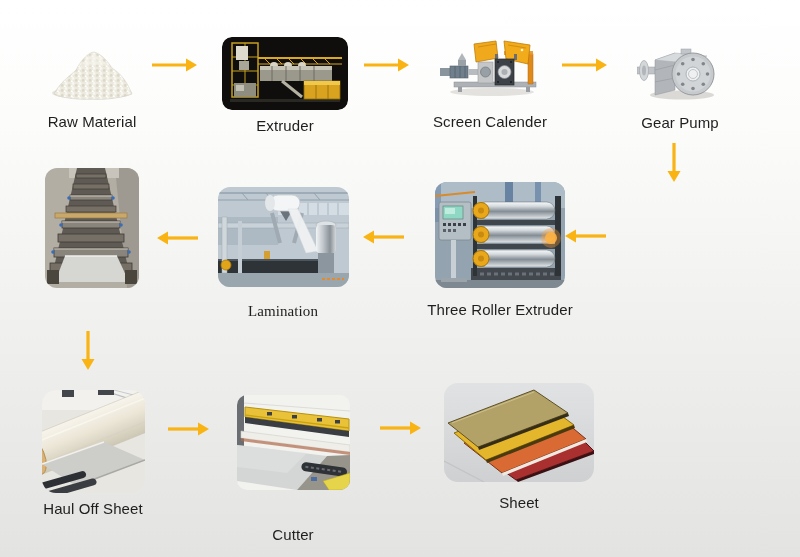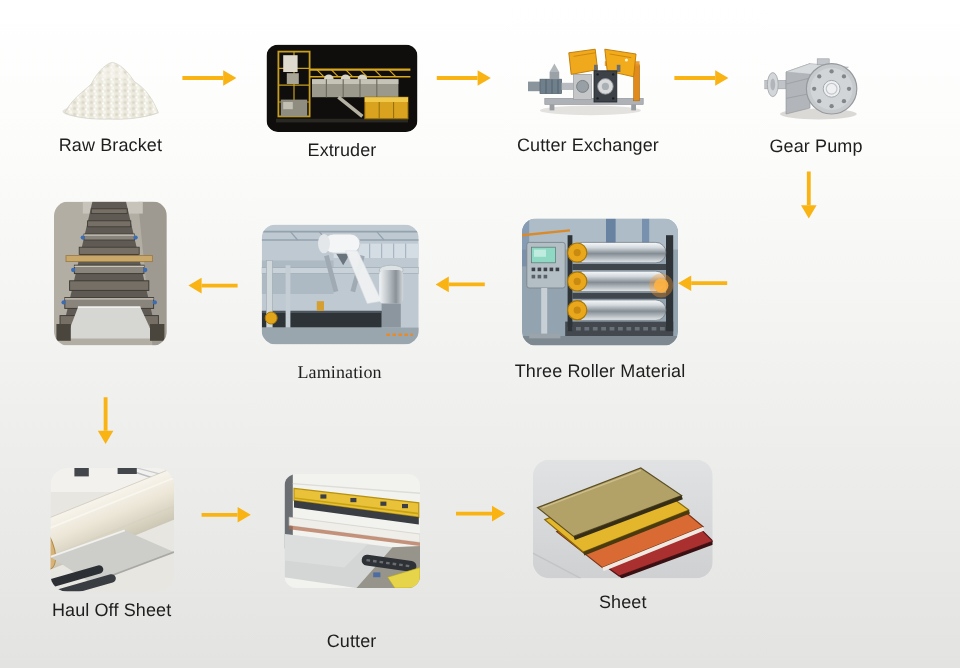--- a/index.html
+++ b/index.html
@@ -61,21 +61,21 @@
             <circle cx="2" cy="1.5" r="1.4" fill="#f8f7f0"></circle>
             <circle cx="5.2" cy="3.4" r="1.3" fill="#dcd8c8"></circle>
             <circle cx="0.8" cy="4.2" r="1" fill="#fffef8"></circle>
           </pattern>
         </defs>
         <ellipse cx="42" cy="51" rx="40" ry="6.5" fill="#cfcabf" opacity="0.5"></ellipse>
         <path d="M4,52 C10,40 20,34 26,28 C32,16 40,10 44,10 C52,12 58,20 62,26 C72,32 78,42 82,52 C66,57 52,58 42,57 C28,58 12,56 4,52 Z" fill="url(#pel)" stroke="#d0ccc0" stroke-width="0.5"></path>
         <path d="M30,26 C35,17 41,12 44,12 C50,14 55,20 58,25 C50,22 38,23 30,26 Z" fill="#f6f4ec" opacity="0.55"></path>
       </svg>
     </div>
-    <figcaption>Raw Bracket</figcaption>
+    <figcaption>Raw Material</figcaption>
   </figure>
 
   <figure class="node" id="node-extruder">
     <div class="thumb rounded r10">
       <svg width="126" height="73" viewBox="0 0 126 73">
         <rect width="126" height="73" rx="9" fill="#0f0e0c"></rect>
         <rect x="8" y="62" width="110" height="3" fill="#2a2822"></rect>
         <rect x="10" y="6" width="26" height="54" fill="none" stroke="#c79e1e" stroke-width="1.5"></rect>
         <line x1="23" y1="6" x2="23" y2="60" stroke="#c79e1e" stroke-width="1"></line>
         <line x1="10" y1="20" x2="36" y2="20" stroke="#c79e1e" stroke-width="1"></line>
@@ -140,21 +140,21 @@
         <circle cx="66.5" cy="32" r="6.5" fill="#d8dadc" stroke="#8a8e92" stroke-width="0.7"></circle>
         <circle cx="66.5" cy="32" r="3" fill="#aab0b4"></circle>
         <circle cx="60" cy="22" r="1" fill="#1a1e22"></circle>
           <circle cx="73" cy="22" r="1" fill="#1a1e22"></circle>
         <circle cx="60" cy="42" r="1" fill="#1a1e22"></circle>
           <circle cx="73" cy="42" r="1" fill="#1a1e22"></circle>
         <rect x="20" y="47" width="4" height="5" fill="#9a9ea2"></rect>
         <rect x="88" y="47" width="4" height="5" fill="#9a9ea2"></rect>
       </svg>
     </div>
-    <figcaption>Cutter Exchanger</figcaption>
+    <figcaption>Screen Calender</figcaption>
   </figure>
 
   <figure class="node" id="node-gear-pump">
     <div class="thumb">
       <svg width="86" height="62" viewBox="0 0 86 62">
         <ellipse cx="45" cy="55" rx="32" ry="4.5" fill="#d2d0cc" opacity="0.8"></ellipse>
         <rect x="0" y="27" width="18" height="7" fill="#c0c4c8" stroke="#9a9ea2" stroke-width="0.5"></rect>
         <ellipse cx="7" cy="30.5" rx="4.5" ry="10" fill="#d4d7da" stroke="#a2a6aa" stroke-width="0.7"></ellipse>
         <ellipse cx="7" cy="30.5" rx="2" ry="5" fill="#b2b6ba"></ellipse>
         <polygon points="18,20 38,13 38,50 18,55" fill="#b2b6ba" stroke="#8e9296" stroke-width="0.5"></polygon>
@@ -224,21 +224,21 @@
         <rect x="18" y="41" width="3" height="3" fill="#3a4046"></rect>
           <rect x="23" y="41" width="3" height="3" fill="#3a4046"></rect>
         <rect x="28" y="41" width="3" height="3" fill="#3a4046"></rect>
         <rect x="8" y="47" width="3" height="3" fill="#5a6066"></rect>
           <rect x="13" y="47" width="3" height="3" fill="#5a6066"></rect>
         <rect x="18" y="47" width="3" height="3" fill="#5a6066"></rect>
         <rect x="16" y="58" width="5" height="40" fill="#c8d0d5"></rect>
         <rect x="6" y="96" width="26" height="4" fill="#9aa4aa"></rect>
       </svg>
     </div>
-    <figcaption>Three Roller Material</figcaption>
+    <figcaption>Three Roller Extruder</figcaption>
   </figure>
 
   <figure class="node" id="node-lamination">
     <div class="thumb rounded r12">
       <svg width="131" height="100" viewBox="0 0 131 100">
         <defs>
           <linearGradient id="tankGrad" x1="0" y1="0" x2="1" y2="0">
             <stop offset="0" stop-color="#f2f4f5"></stop>
               <stop offset="0.4" stop-color="#b9c0c5"></stop>
             <stop offset="0.7" stop-color="#8a9298"></stop>

